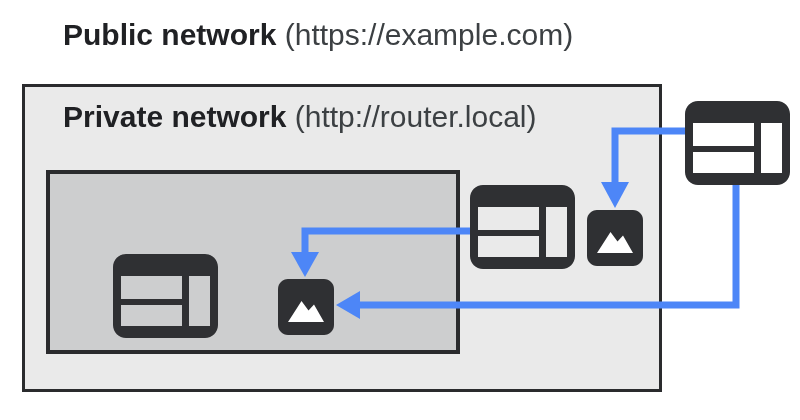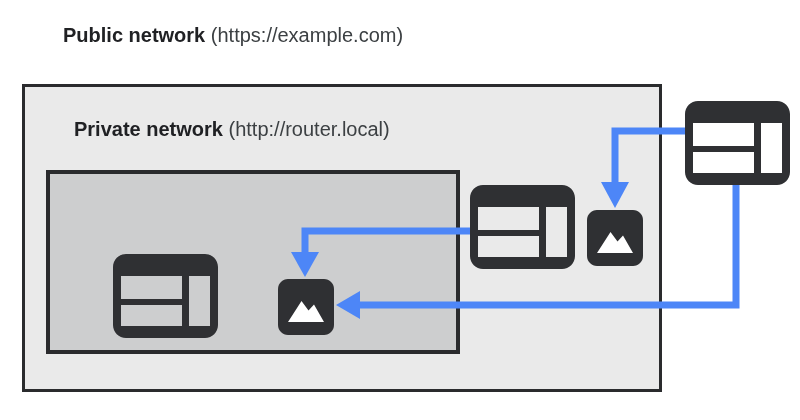--- a/index.html
+++ b/index.html
@@ -1,25 +1,25 @@
 <!DOCTYPE html>
 <html style="--c-page-bg: #ffffff; --c-private-bg: #eaeaea; --c-local-bg: #cdcecf; --c-border: #2a2b2d; --c-icon: #2f3033; --c-icon-hole-white: #ffffff; --c-arrow: #4d86f7; --c-text-bold: #202124; --c-text-regular: #3c4043;"><head>
 <meta charset="utf-8">
 <style>
   html,body{margin:0;padding:0;background:#fff;}
   #canvas{
     position:relative;width:800px;height:420px;overflow:hidden;
     background:var(--c-page-bg,#fff);
     font-family:"Liberation Sans","DejaVu Sans",sans-serif;
   }
-  .lbl{position:absolute;z-index:2;white-space:nowrap;font-size:20px;line-height:26px;}
+  .lbl{position:absolute;z-index:2;white-space:nowrap;font-size:30px;line-height:26px;}
   .lbl .b{font-weight:700;color:var(--c-text-bold,#202124);}
   .lbl .r{font-weight:400;color:var(--c-text-regular,#3c4043);}
   .lbl.public{left:63px;top:22px;}
-  .lbl.private{left:74px;top:104px;margin-top:12px;}
+  .lbl.private{left:63px;top:104px;}
   .lbl.local{left:66px;top:187px;font-size:21px;}
   .box{position:absolute;z-index:1;box-sizing:border-box;}
   .box.private{
     left:22px;top:84px;width:640px;height:308px;
     background:var(--c-private-bg,#eaeaea);
     border:3px solid var(--c-border,#2a2b2d);
   }
   .box.local{
     left:46px;top:170px;width:414px;height:184px;
     background:var(--c-local-bg,#cdcecf);

